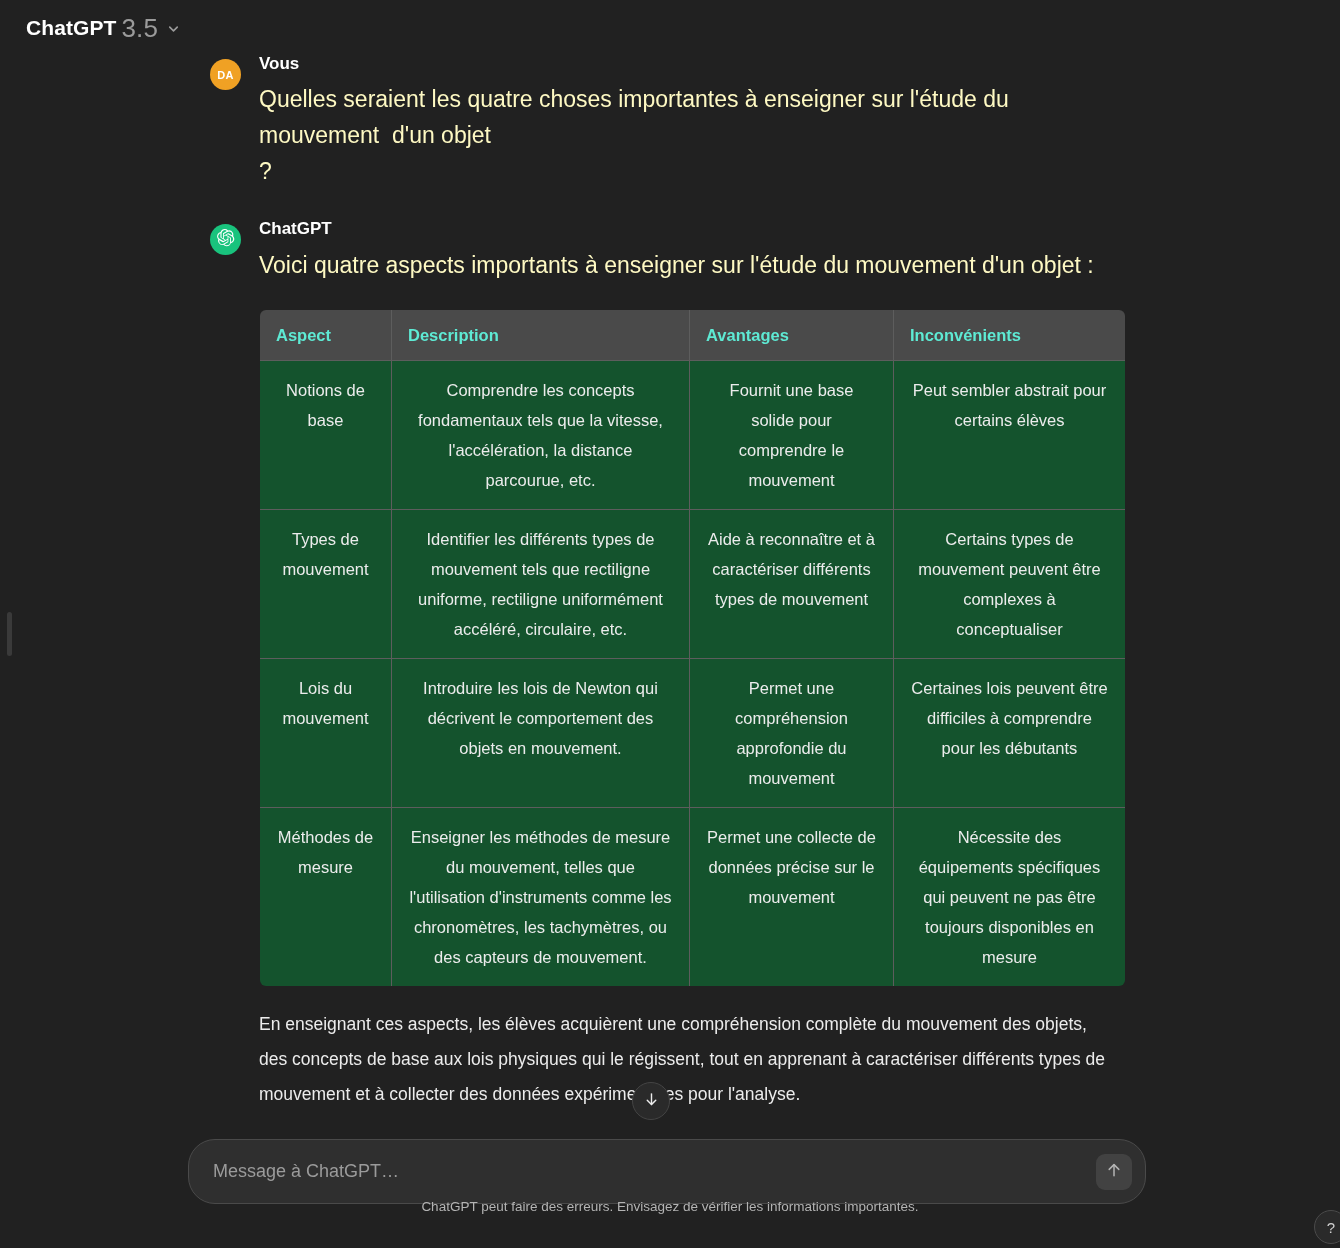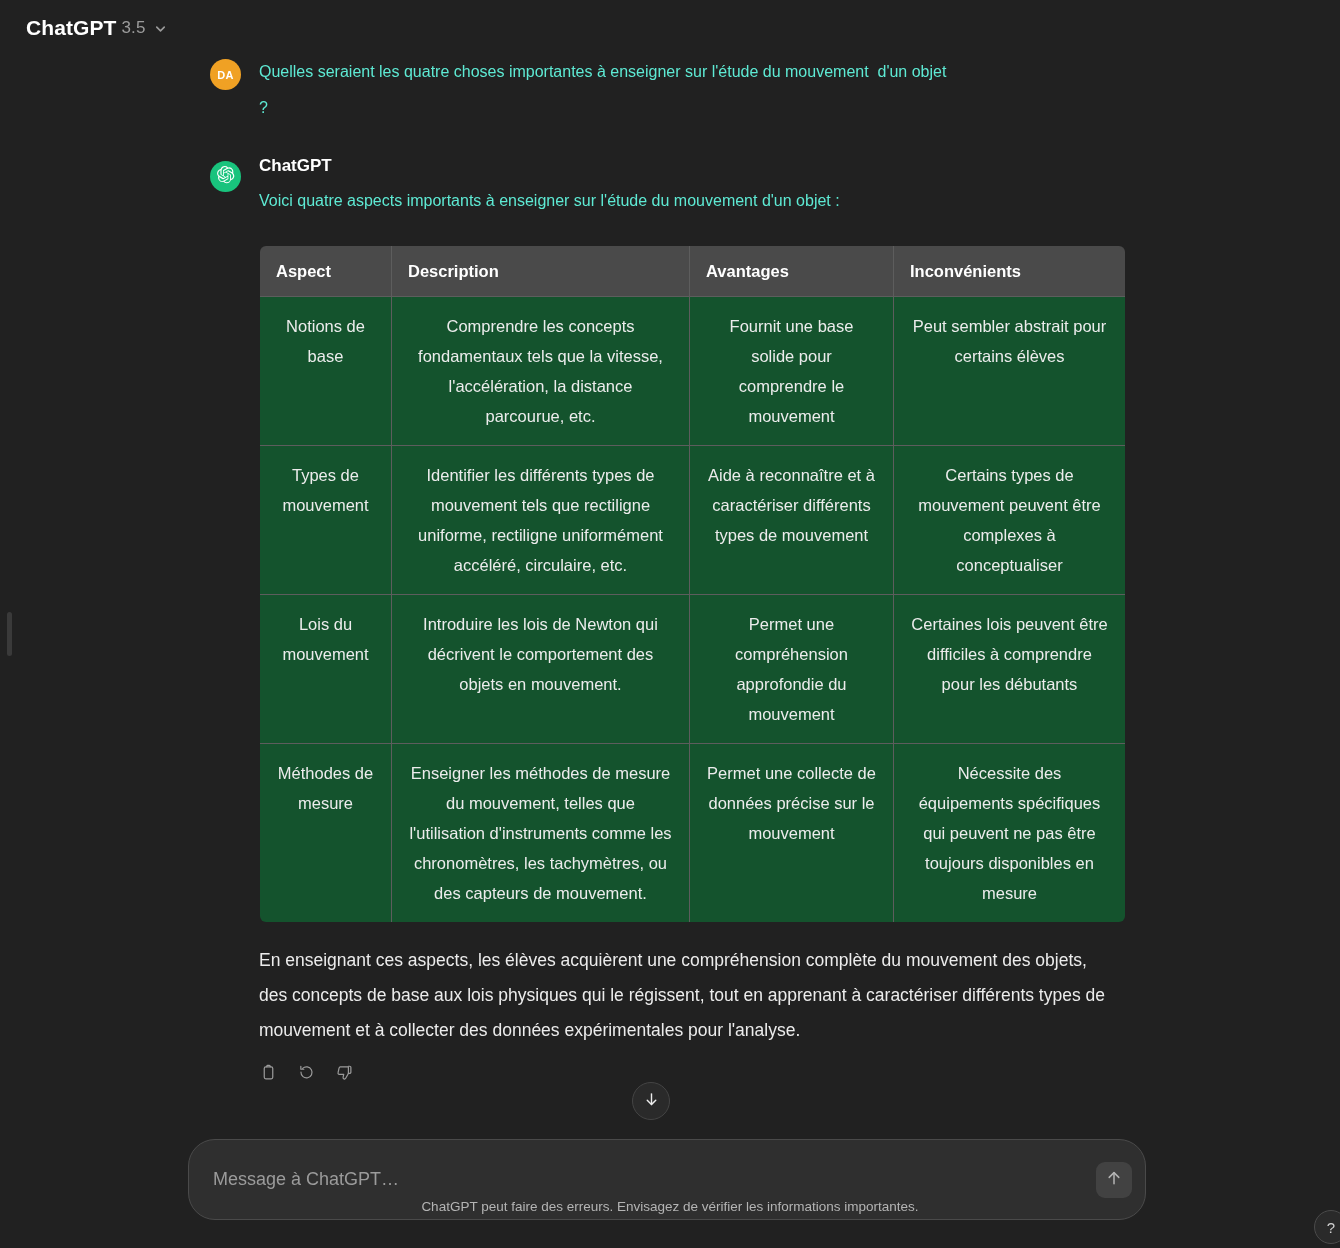--- a/index.html
+++ b/index.html
@@ -41,21 +41,21 @@
     border-radius: 9px;
     cursor: pointer;
   }
   .model-name {
     font-size: 21px;
     font-weight: 700;
     color: #ffffff;
     letter-spacing: 0.1px;
   }
   .model-version {
-    font-size: 17px;
+    font-size: 26px;
     font-weight: 400;
     color: #9b9b9b;
     letter-spacing: 0.1px;
     margin-left: -2px;
   }
   .chev { display: flex; align-items: center; color: #9b9b9b; margin-left: 1px; }
 
   .share-btn {
     position: absolute;
     top: 8px; right: 18px;
@@ -120,39 +120,39 @@
   .avatar-bot { background: #19c37d; }
 
   .author {
     font-size: 17px;
     font-weight: 700;
     color: #ffffff;
     margin-bottom: 7px;
     line-height: 1.2;
   }
   .msg-text {
-    font-size: 16px;
+    font-size: 23px;
     line-height: 36px;
-    color: #5eead4;
+    color: #fef9c3;
     white-space: pre-wrap;
   }
 
   
   .tbl-wrap { margin: 26px 0 20px 0; }
   table.md {
     border-collapse: collapse;
     width: 866px;
     border: 1px solid #5d5d5d;
     border-radius: 7px;
     overflow: hidden;
     table-layout: fixed;
   }
   table.md th {
     background: #4a4a4a;
-    color: #ffffff;
+    color: #5eead4;
     font-size: 16.5px;
     font-weight: 700;
     text-align: left;
     padding: 14px 16px;
     border-right: 1px solid #5d5d5d;
     line-height: 22px;
   }
   table.md th:last-child { border-right: none; }
   table.md td {
     background: #14532d;
@@ -218,21 +218,21 @@
     position: absolute;
     bottom: 0; left: 0;
     width: 1340px;
     height: 118px;
     background: #212121;
     z-index: 15;
   }
   .composer {
     position: absolute;
     left: 188px; top: 9px;
-    width: 958px; height: 81px;
+    width: 958px; height: 65px;
     border: 1px solid #4a4a4a;
     border-radius: 27px;
     background: #2f2f2f;
     display: flex;
     align-items: center;
   }
   .composer-input {
     flex: 1;
     background: transparent;
     border: none;
@@ -312,20 +312,21 @@
   <div class="side-handle"></div>
 
   <div class="conversation">
     <div class="thread">
 
       <div class="msg">
         <div class="avatar avatar-user">
           <span>DA</span>
         </div>
         <div class="msg-body">
+          <div class="author">Vous</div>
           <div class="msg-text">Quelles seraient les quatre choses importantes à enseigner sur l'étude du mouvement  d'un objet
 ?</div>
         </div>
       </div>
 
       <div class="msg" style="padding-top:22px;">
         <div class="avatar avatar-bot">
           <span>
             <svg width="19" height="19" viewBox="0 0 24 24" fill="#ffffff">
               <path d="M21.6 10.2a5.4 5.4 0 0 0-.47-4.45 5.5 5.5 0 0 0-5.92-2.63A5.45 5.45 0 0 0 11.1 1.3a5.5 5.5 0 0 0-5.25 3.8 5.43 5.43 0 0 0-3.63 2.63 5.5 5.5 0 0 0 .68 6.45 5.4 5.4 0 0 0 .46 4.45 5.5 5.5 0 0 0 5.93 2.63 5.43 5.43 0 0 0 4.1 1.83 5.5 5.5 0 0 0 5.25-3.81 5.43 5.43 0 0 0 3.63-2.63 5.5 5.5 0 0 0-.68-6.45Zm-8.2 11.47a4.08 4.08 0 0 1-2.62-.95l.13-.07 4.35-2.51a.71.71 0 0 0 .36-.62v-6.13l1.84 1.06a.07.07 0 0 1 .3.05v5.08a4.1 4.1 0 0 1-4.09 4.09ZM4.6 18.2a4.07 4.07 0 0 1-.49-2.74l.13.08 4.35 2.51a.7.7 0 0 0 .71 0l5.31-3.07v2.12a.07.07 0 0 1-.2.06l-4.4 2.54a4.1 4.1 0 0 1-5.59-1.5ZM3.45 8.45a4.08 4.08 0 0 1 2.14-1.8v5.17a.7.7 0 0 0 .35.61l5.3 3.06-1.84 1.06a.07.07 0 0 1-.06 0L4.94 14a4.1 4.1 0 0 1-1.5-5.55Zm15.1 3.51-5.32-3.09 1.84-1.06a.07.07 0 0 1 .07 0l4.4 2.54a4.09 4.09 0 0 1-.63 7.38v-5.17a.72.72 0 0 0-.36-.6Zm1.83-2.76-.13-.08-4.34-2.53a.71.71 0 0 0-.72 0L9.89 9.66V7.54a.06.06 0 0 1 .02-.06l4.4-2.54a4.09 4.09 0 0 1 6.07 4.24ZM8.89 12.99l-1.84-1.06a.07.07 0 0 1-.04-.05V6.8a4.09 4.09 0 0 1 6.7-3.14l-.13.07L9.24 6.25a.7.7 0 0 0-.36.61v6.13Zm1-2.15L12.27 9.5l2.39 1.38v2.76l-2.39 1.37-2.38-1.37Z"></path>

